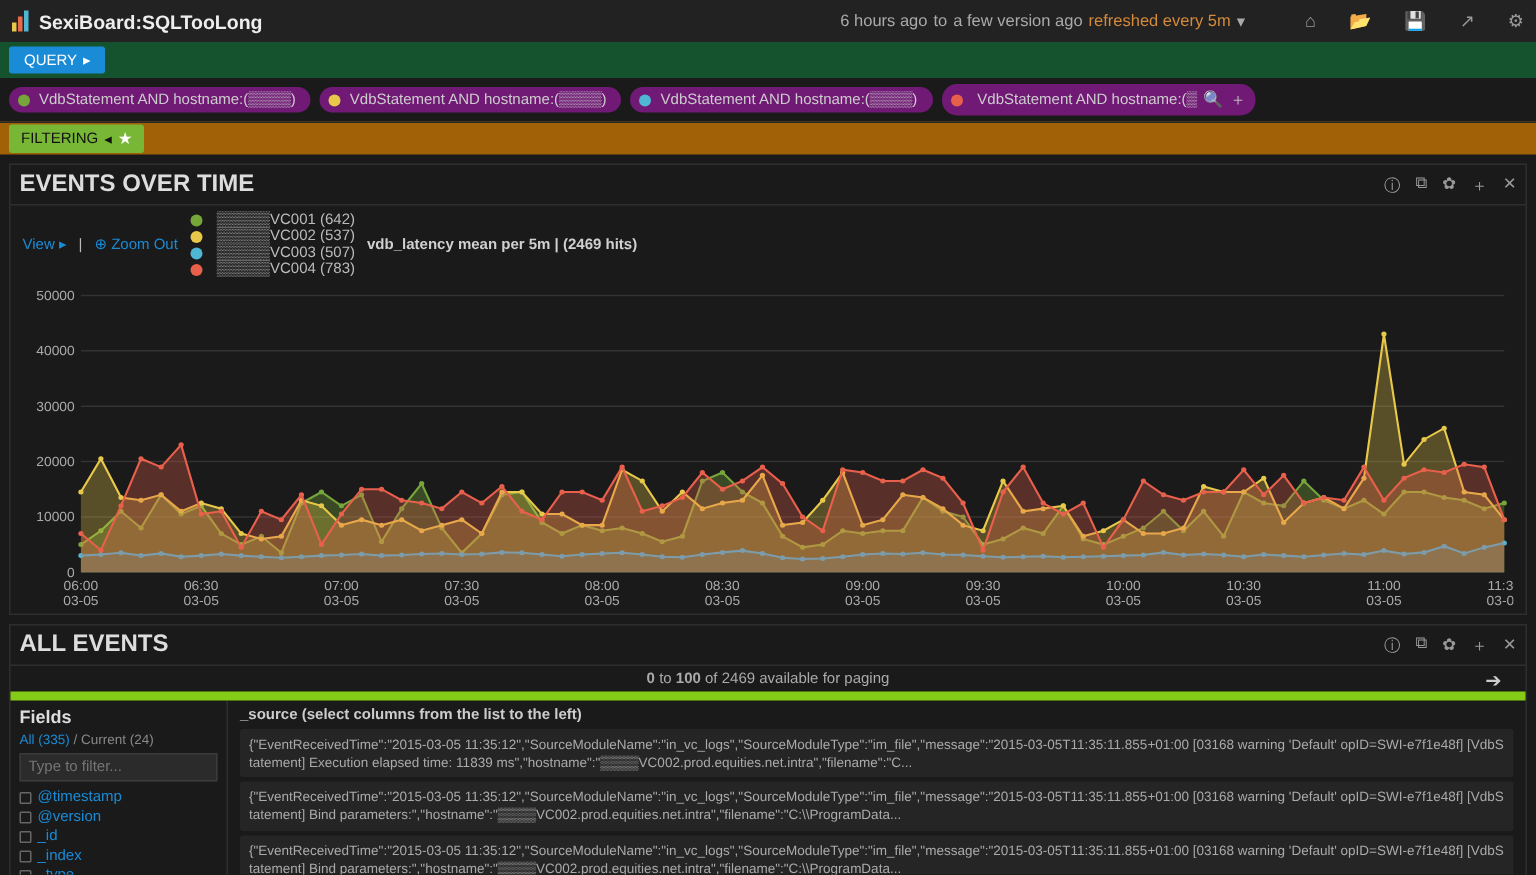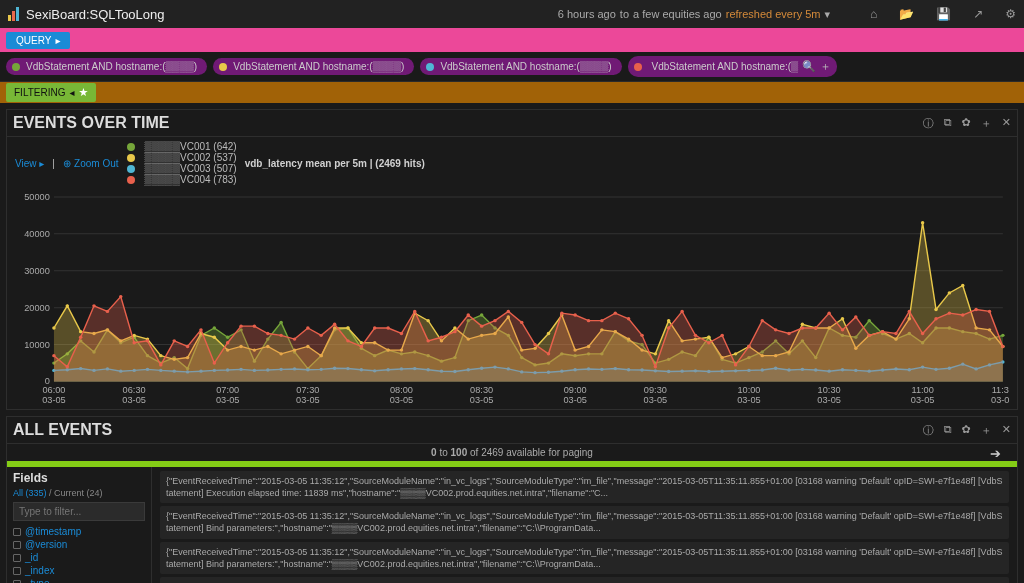--- a/index.html
+++ b/index.html
@@ -3,28 +3,28 @@
 <meta charset="utf-8">
 <style>
 * { margin: 0; padding: 0; box-sizing: border-box; }
 body { background: #1a1a1a; color: #ccc; font-family: Arial, sans-serif; font-size: 11px; width: 1024px; height: 583px; overflow: hidden; }
 
 
 .topbar { height: 28px; background: #222; display: flex; align-items: center; padding: 0 8px; }
 .topbar .brand { display: flex; align-items: center; gap: 4px; }
 .topbar .brand-icon { width: 14px; height: 14px; display: flex; }
 .brand-icon span { width: 3px; margin-right: 1px; align-self: flex-end; }
-.topbar .brand-text { color: #eee; font-size: 13px; font-weight: 400; }
+.topbar .brand-text { color: #eee; font-size: 13px; font-weight: 700; }
 .topbar .time-range { margin-left: auto; margin-right: 40px; color: #aaa; font-size: 11px; display: flex; align-items: center; gap: 4px; }
 .topbar .refreshed { color: #d48a3a; }
 .topbar .nav-icons { display: flex; gap: 22px; align-items: center; color: #999; font-size: 12px; }
 .topbar .nav-icons span { cursor: pointer; }
 
 
-.query-row { height: 24px; display: flex; align-items: center; padding: 0 6px; background: #ec4899; }
+.query-row { height: 24px; display: flex; align-items: center; padding: 0 6px; background: #14532d; }
 .query-btn { background: #1a8bd6; color: #fff; font-size: 10px; padding: 3px 10px; border-radius: 2px; display: flex; align-items: center; gap: 4px; cursor: pointer; }
 
 
 .pill-row { display: flex; gap: 6px; padding: 4px 6px; align-items: center; }
 .pill { background: #701a75; border-radius: 10px; padding: 3px 10px 3px 6px; display: flex; align-items: center; font-size: 10px; color: #ccc; }
 .dot { width: 8px; height: 8px; border-radius: 50%; margin-right: 6px; }
 .pill.last { padding-right: 6px; gap: 4px; }
 .add-icon { color: #bbb; font-size: 11px; }
 
 
@@ -79,21 +79,21 @@
     <div class="brand-icon">
       <span style="background:#e8c84a;height:6px"></span>
       <span style="background:#e86a4c;height:10px"></span>
       <span style="background:#4fb6d4;height:14px"></span>
     </div>
     <span class="brand-text">SexiBoard:SQLTooLong</span>
   </div>
   <div class="time-range">
     <span>6 hours ago</span>
     <span>to</span>
-    <span>a few equities ago</span>
+    <span>a few version ago</span>
     <span class="refreshed">refreshed every 5m</span>
     <span>▾</span>
   </div>
   <div class="nav-icons">
     <span>⌂</span>
     <span>📂</span>
     <span>💾</span>
     <span>↗</span>
     <span>⚙</span>
   </div>
@@ -551,20 +551,21 @@
             <span class="box"></span>
             <span>_type</span>
           </div>
           <div class="field-item">
             <span class="box"></span>
             <span>EventReceivedTime</span>
           </div>
         </div>
     </div>
     <div class="source-list">
+      <div class="src-head">_source (select columns from the list to the left)</div>
       <div id="source-rows">
           <div class="src-row">{"EventReceivedTime":"2015-03-05 11:35:12","SourceModuleName":"in_vc_logs","SourceModuleType":"im_file","message":"2015-03-05T11:35:11.855+01:00 [03168 warning 'Default' opID=SWI-e7f1e48f] [VdbStatement] Execution elapsed time: 11839 ms","hostname":"▒▒▒▒VC002.prod.equities.net.intra","filename":"C...</div>
           <div class="src-row">{"EventReceivedTime":"2015-03-05 11:35:12","SourceModuleName":"in_vc_logs","SourceModuleType":"im_file","message":"2015-03-05T11:35:11.855+01:00 [03168 warning 'Default' opID=SWI-e7f1e48f] [VdbStatement] Bind parameters:","hostname":"▒▒▒▒VC002.prod.equities.net.intra","filename":"C:\\ProgramData...</div>
           <div class="src-row">{"EventReceivedTime":"2015-03-05 11:35:12","SourceModuleName":"in_vc_logs","SourceModuleType":"im_file","message":"2015-03-05T11:35:11.855+01:00 [03168 warning 'Default' opID=SWI-e7f1e48f] [VdbStatement] Bind parameters:","hostname":"▒▒▒▒VC002.prod.equities.net.intra","filename":"C:\\ProgramData...</div>
           <div class="src-row">{"EventReceivedTime":"2015-03-05 11:35:12","SourceModuleName":"in_vc_logs","SourceModuleType":"im_file","message":"2015-03-05T11:35:11.855+01:00 [03168 warning 'Default' opID=SWI-e7f1e48f] [VdbStatement] Execution elapsed time: 11839 ms","hostname":"▒▒▒▒VC002.prod.equities.net.intra","filename":"C...</div>
         </div>
     </div>
   </div>
 </div>
 

